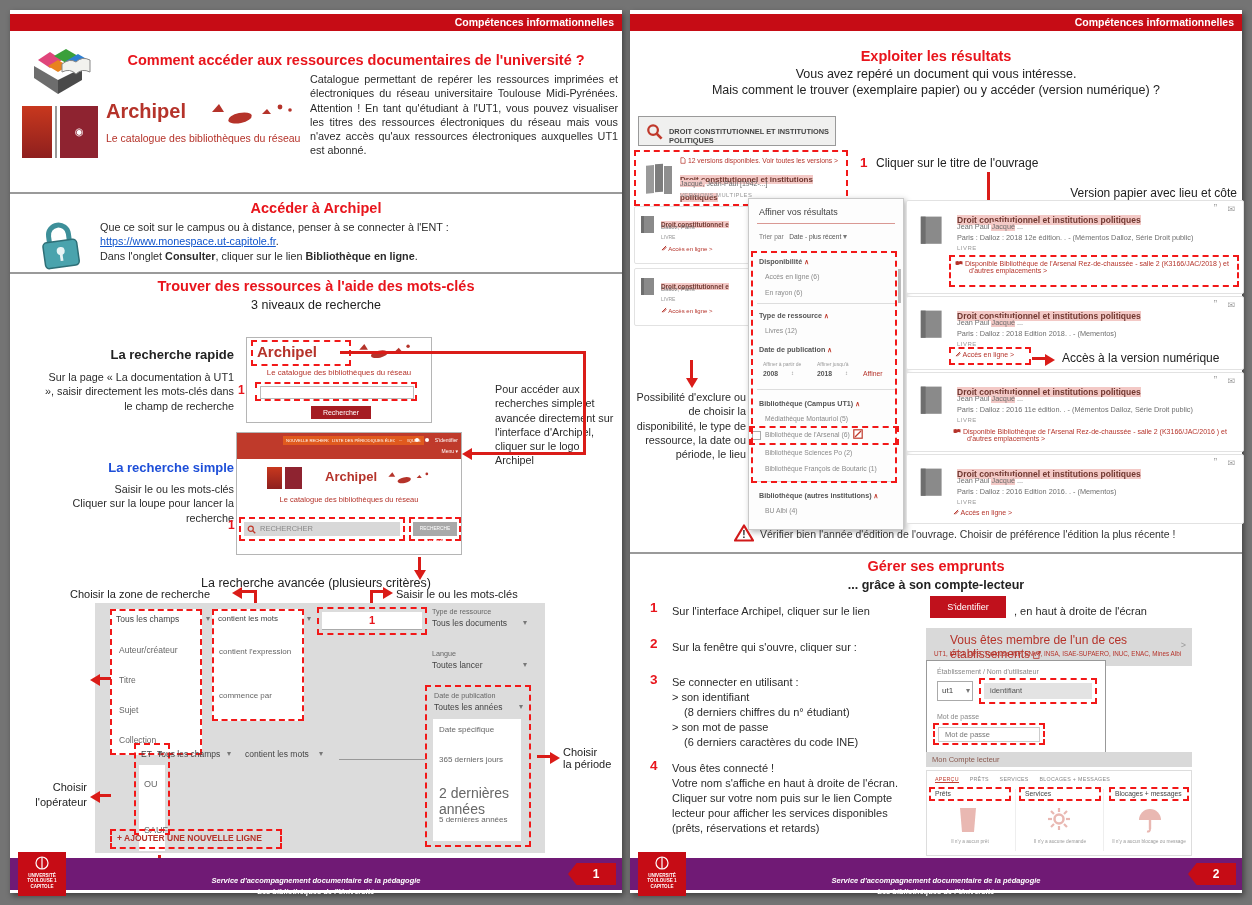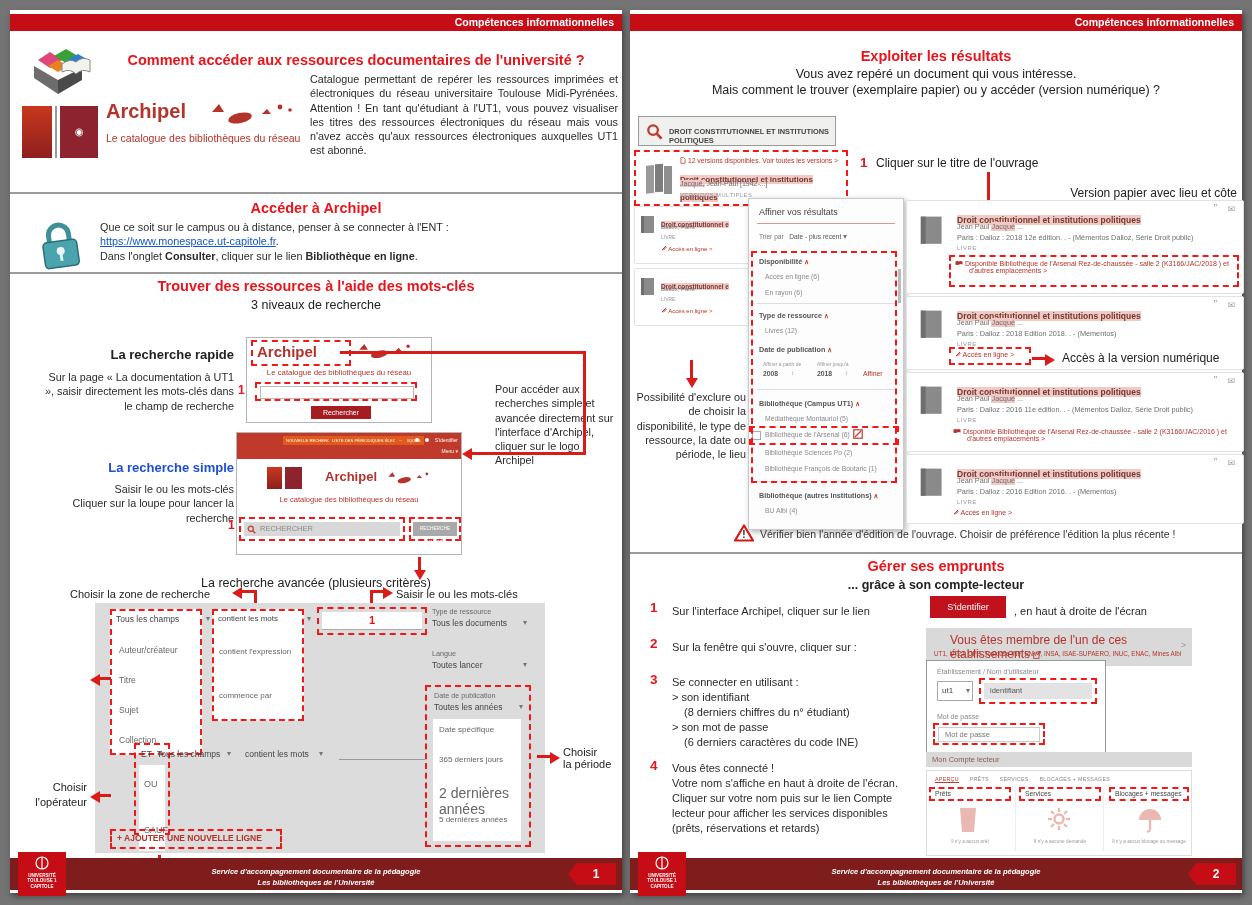--- a/index.html
+++ b/index.html
@@ -30,21 +30,21 @@
   .facet-h{position:absolute;font-size:7.2px;font-weight:bold;color:#555;}
   .facet-i{position:absolute;font-size:6.8px;color:#8a8a8a;}
   .fhr{position:absolute;left:8px;right:8px;height:1px;background:#ddd;}
   .collapse{color:#c0392b;font-size:6.5px;}
   .card{position:absolute;background:#fff;border:1px solid #e2e2e2;border-radius:2px;}
   .rtitle{display:inline;background:#f3c9c6;color:#703830;font-weight:bold;font-size:8.5px;}
   .rmeta{font-size:7.3px;color:#6e6e6e;}
   .rtype{font-size:6px;color:#9a9a9a;letter-spacing:.5px;}
   .ravail{font-size:7px;color:#b5332a;}
   .hl{background:#f3c9c6;}
-  .footerbar{position:absolute;left:0;right:0;top:848px;height:32px;background:#7f1d1d;color:#fff;text-align:center;font-size:7.5px;font-style:italic;font-weight:bold;line-height:1.5;padding-top:8px;box-sizing:border-box;}
+  .footerbar{position:absolute;left:0;right:0;top:848px;height:32px;background:#701a75;color:#fff;text-align:center;font-size:7.5px;font-style:italic;font-weight:bold;line-height:1.5;padding-top:17px;box-sizing:border-box;}
   .pagearrow{position:absolute;left:558px;top:853px;width:48px;height:22px;background:#c60c15;clip-path:polygon(0% 50%,18% 0%,100% 0%,100% 100%,18% 100%);color:#fff;font-weight:bold;font-size:12px;text-align:center;line-height:22px;padding-left:8px;box-sizing:border-box;}
   .utlogo{position:absolute;left:8px;top:842px;width:48px;height:44px;background:#c60c15;color:#fff;text-align:center;font-size:4.6px;font-weight:bold;line-height:1.25;}
   .stepnum{position:absolute;color:#e8151c;font-weight:bold;font-size:13.5px;}
   .steptext{position:absolute;font-size:11px;color:#2b2b2b;line-height:1.36;}
   a.link{color:#1155cc;text-decoration:underline;}
 </style>
 </head>
 <body>
 
 <div class="stage">

